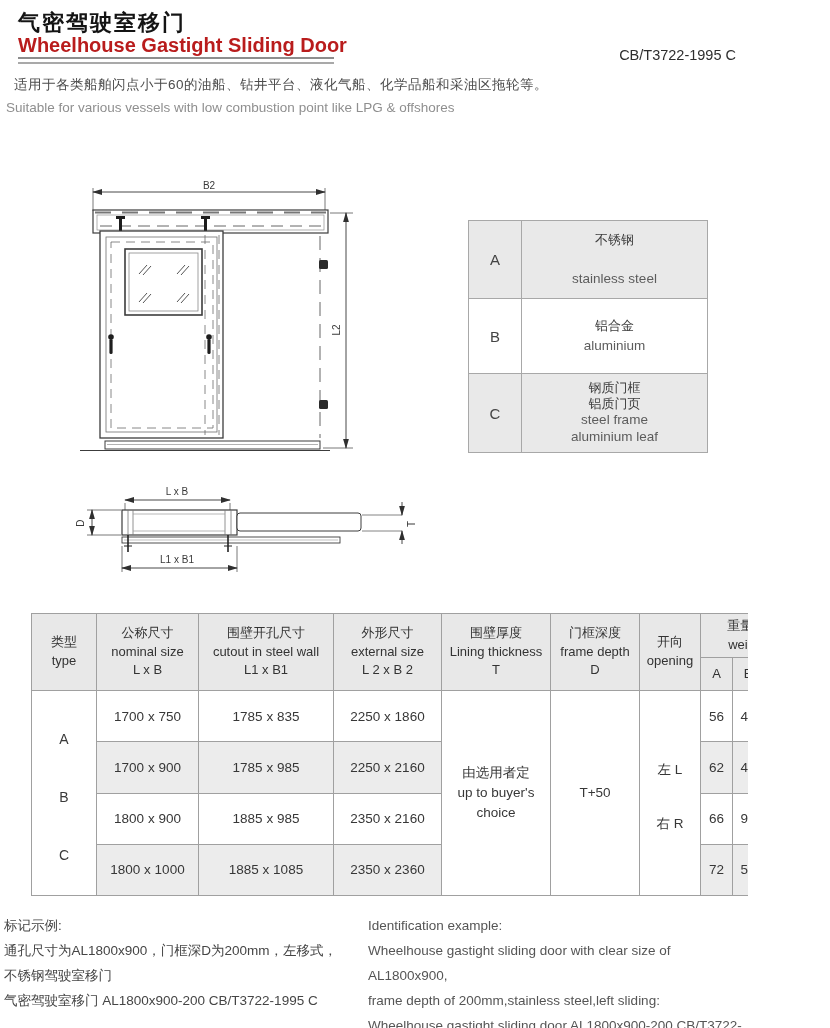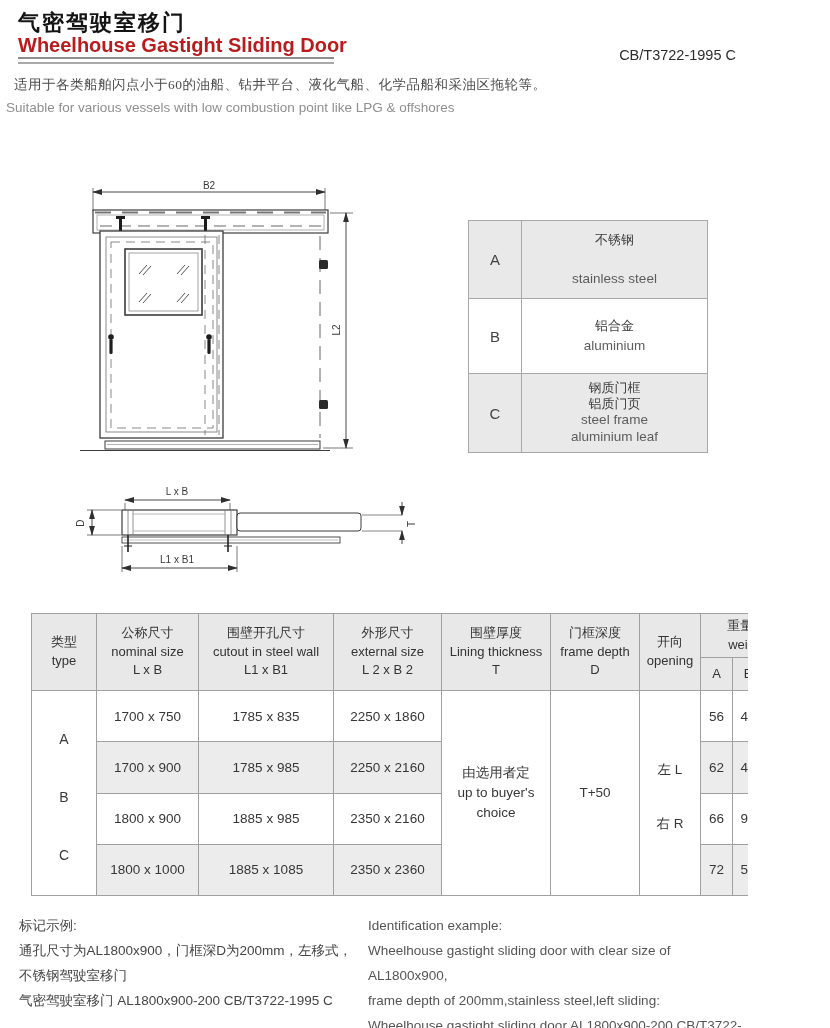--- a/index.html
+++ b/index.html
@@ -4,21 +4,21 @@
 <style>
   html,body{margin:0;padding:0;background:#fff;}
   .page{position:relative;width:717px;height:1028px;background:#ffffff;overflow:hidden;
         font-family:"Liberation Sans","DejaVu Sans",sans-serif;color:#333;padding-left:31px;}
   
   .title-cn{position:absolute;left:18px;top:8px;font-size:22px;font-weight:bold;color:#141414;letter-spacing:2px;}
   .title-en{position:absolute;left:18px;top:34px;font-size:20px;font-weight:bold;color:#b91c1c;letter-spacing:0px;}
   .double-rule{position:absolute;left:18px;top:57px;width:316px;height:3px;
                border-top:2px solid #8d8d8d;border-bottom:2px solid #a9a9a9;}
   .standard{position:absolute;top:47px;right:12px;font-size:14.5px;color:#2e2e2e;}
-  .desc-cn{position:absolute;left:14px;top:76px;font-size:13.5px;color:#4c4c4c;letter-spacing:0.5px;font-family:Liberation Serif, serif;}
+  .desc-cn{position:absolute;left:14px;top:76px;font-size:13.5px;color:#4c4c4c;letter-spacing:0.5px;}
   .desc-en{position:absolute;left:6px;top:100px;font-size:13.5px;color:#8f8f8f;}
   
   .front-svg{position:absolute;left:80px;top:180px;}
   .top-svg{position:absolute;left:75px;top:478px;}
   svg text{font-family:"Liberation Sans","DejaVu Sans",sans-serif;fill:#3a3a3a;}
   
   .mat-table{position:absolute;left:468px;top:220px;width:240px;border-collapse:collapse;table-layout:fixed;}
   .mat-table td{border:1px solid #a8a8a8;text-align:center;vertical-align:middle;padding:0;}
   .mat-letter{width:52px;font-size:15px;color:#444;}
   .mat-row-a td,.mat-row-c td{background:#e9e9e9;}
@@ -35,21 +35,21 @@
   .hdr-row1{height:44px;} .hdr-row2{height:33px;}
   .body-row{height:51px;}
   .row-alt .stripe{background:#ececec;}
   .type-cell{background:#fff;}
   .type-stack{display:flex;flex-direction:column;justify-content:space-between;
               height:204px;padding:40px 0 32px 0;box-sizing:border-box;font-size:14px;color:#3a3a3a;}
   .merged-cell{background:#fff;line-height:1.5;}
   .opening-cell div{line-height:1.2;margin-top:8px;}
   .opening-gap{height:22px;}
   
-  .footer-left{position:absolute;left:19px;top:913px;font-size:13.5px;color:#454545;line-height:25px;}
+  .footer-left{position:absolute;left:4px;top:913px;font-size:13.5px;color:#454545;line-height:25px;}
   .footer-right{position:absolute;left:368px;top:913px;font-size:13.5px;color:#555;line-height:25px;}
 </style>
 </head>
 <body>
 
 <div class="page">
 
   <div class="title-cn">气密驾驶室移门</div>
   <div class="title-en">Wheelhouse Gastight Sliding Door</div>
   <div class="double-rule"></div>

